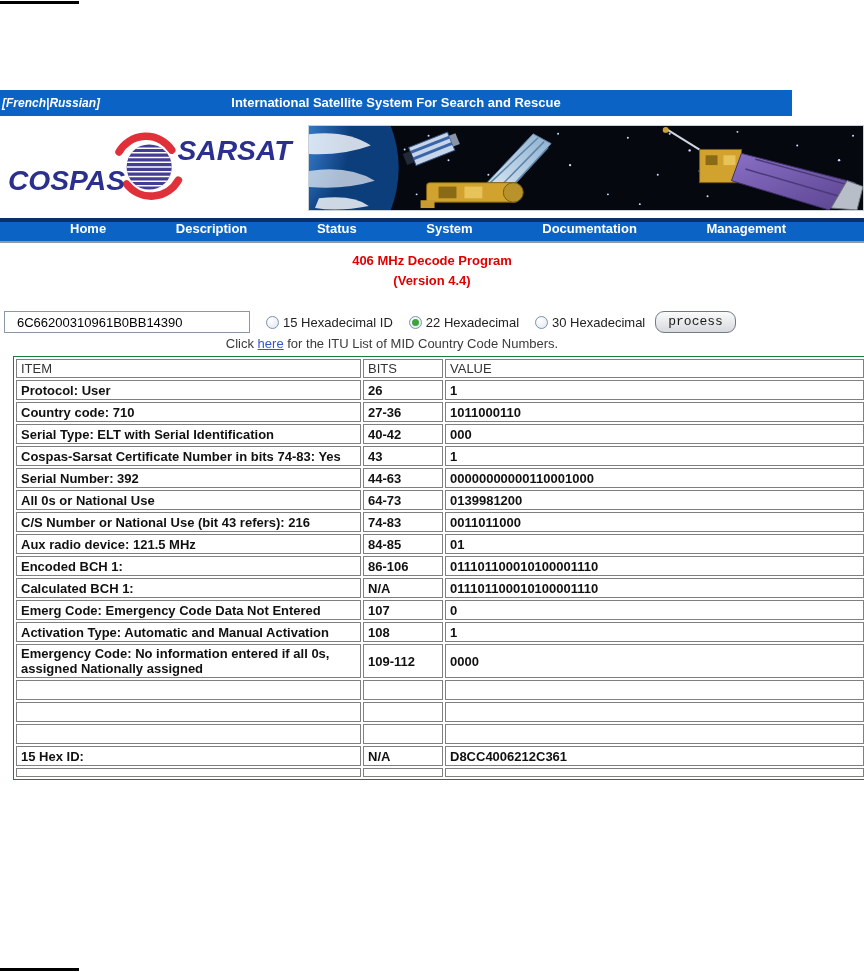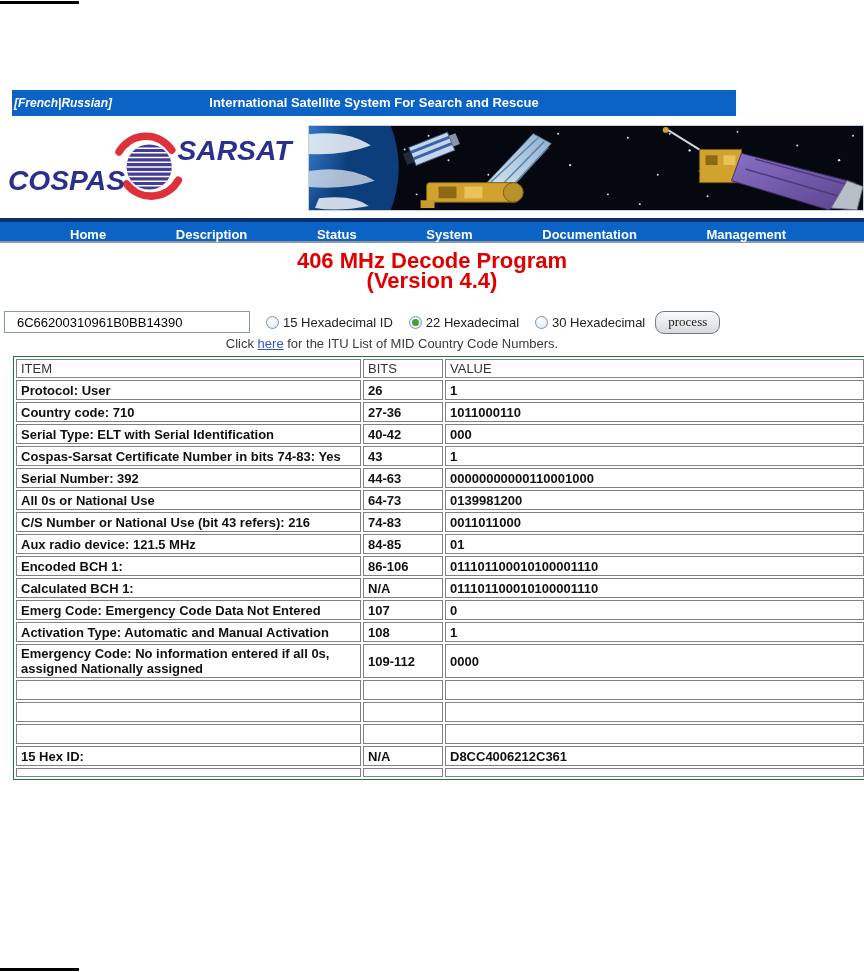--- a/index.html
+++ b/index.html
@@ -3,60 +3,60 @@
 <meta charset="utf-8">
 <style>
   html,body{margin:0;padding:0;background:#fff;}
   body{width:864px;height:972px;position:relative;overflow:hidden;
        font-family:"Liberation Sans","DejaVu Sans",sans-serif;color:#000;}
   .rule{position:absolute;left:0;width:79px;height:3px;background:#000;}
   .rule.top{top:1px;}
   .rule.bottom{top:968px;}
 
   
-  .topbar{position:absolute;top:90px;left:12px;width:724px;height:26px;
+  .topbar{position:absolute;top:90px;left:0;width:792px;height:26px;
           background:var(--bar-blue,#0b63c5);}
   .lang{position:absolute;left:2px;top:6px;font-size:12px;font-weight:bold;
         font-style:italic;color:#fff;white-space:nowrap;}
   .lang a{color:#fff;text-decoration:none;}
   .topbar-title{display:block;text-align:center;line-height:26px;
         font-size:13px;font-weight:bold;color:#fff;}
 
   
   .logo-row{position:absolute;top:116px;left:0;width:864px;height:102px;background:#fff;}
   .logo{position:absolute;left:6px;top:12px;width:292px;height:78px;cursor:pointer;}
   .banner{position:absolute;left:308px;top:9px;width:556px;height:86px;
           border:1px solid #c8d0da;box-sizing:border-box;}
   .banner svg,.logo svg{display:block;width:100%;height:100%;}
 
   
   .nav{position:absolute;top:218px;left:0;width:864px;height:25px;
        background:var(--bar-blue,#0b63c5);border-top:4px solid #0c2f6e;
-       border-bottom:2px solid #93989e;display:flex;align-items:flex-start;
+       border-bottom:2px solid #93989e;display:flex;align-items:flex-end;
        justify-content:space-between;padding:0 78px 0 70px;box-sizing:border-box;}
   .nav a{color:#fff;font-size:13px;font-weight:bold;text-decoration:none;line-height:25px;}
 
   
   .page-title{position:absolute;top:251px;left:0;width:864px;text-align:center;
-       color:var(--title-red,#e10000);font-size:22px;font-weight:bold;line-height:20px;}
+       color:var(--title-red,#e10000);font-size:13px;font-weight:bold;line-height:20px;}
 
   
   .controls{position:absolute;top:309px;left:4px;width:856px;height:26px;
        display:flex;align-items:center;font-size:13px;color:#222;}
   .hexinput{width:246px;height:22px;border:1px solid #8a98a8;font-size:13px;
        padding:1px 12px;box-sizing:border-box;font-family:"Liberation Sans",sans-serif;}
   .radio{display:inline-flex;align-items:center;margin-left:16px;cursor:pointer;white-space:nowrap;}
   .radio .circ{width:13px;height:13px;border:1px solid #7d92ad;border-radius:50%;
        background:radial-gradient(circle at 35% 30%,#ffffff,#dfe6ef);margin-right:4px;
        display:inline-flex;align-items:center;justify-content:center;box-sizing:border-box;}
   .radio .dot{width:7px;height:7px;border-radius:50%;
        background:var(--radio-green,#3fa33a);display:none;}
   .radio.checked .dot{display:block;}
   .procbtn{margin-left:10px;padding:2px 12px 3px;font-size:13px;color:#1a1a1a;
-       font-family:Liberation Serif, serif;border:1px solid #707a88;border-radius:9px;
+       font-family:Liberation Mono, monospace;border:1px solid #707a88;border-radius:9px;
        background:linear-gradient(#fbfbfb,#d6d9dd);cursor:pointer;}
 
   
   .itu{position:absolute;top:336px;left:0;width:784px;text-align:center;
        font-size:13px;color:#3a3a3a;}
   .itu a{color:var(--link-blue,#3355cc);text-decoration:underline;cursor:pointer;}
 
   
   .decode-table{position:absolute;top:356px;left:13px;width:854px;
        border-collapse:separate;border-spacing:2px;border:1px solid #15803d;

